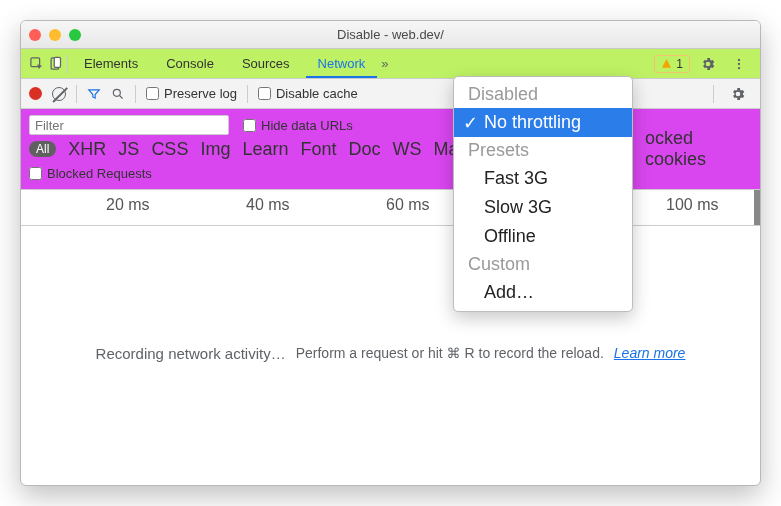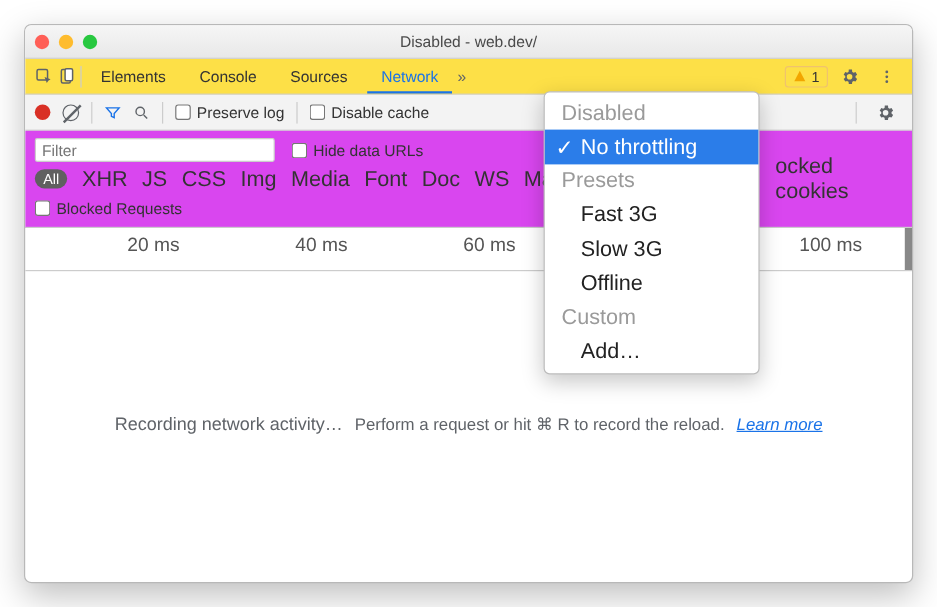--- a/index.html
+++ b/index.html
@@ -5,21 +5,21 @@
 * { box-sizing: border-box; margin: 0; padding: 0; font-family: -apple-system, "Helvetica Neue", Arial, sans-serif; }
 body { background: #fff; padding: 20px; }
 .window { width: 741px; height: 466px; border: 1px solid #b8b8b8; border-radius: 6px; overflow: hidden; box-shadow: 0 10px 28px rgba(0,0,0,0.25); position: relative; background: #fff; }
 
 .titlebar { height: 28px; background: linear-gradient(#f6f6f6,#e8e8e8); border-bottom: 1px solid #c9c9c9; display: flex; align-items: center; padding: 0 8px; position: relative; }
 .traffic { display: flex; gap: 8px; }
 .tl { width: 12px; height: 12px; border-radius: 50%; }
 .tl.r { background:#ff5f57; } .tl.y{background:#febc2e;} .tl.g{background:#28c840;}
 .title { position:absolute; left:0; right:0; text-align:center; font-size:13px; color:#4a4a4a; pointer-events:none; }
 
-.tabbar { height: 30px; background:#fde047; border-bottom:1px solid #ccc; display:flex; align-items:center; padding:0 8px; gap:4px; font-size:13px; color:#333; }
+.tabbar { height: 30px; background:#bef264; border-bottom:1px solid #ccc; display:flex; align-items:center; padding:0 8px; gap:4px; font-size:13px; color:#333; }
 .icon { display:inline-flex; align-items:center; justify-content:center; }
 .tab { padding:0 12px; height:100%; display:flex; align-items:center; cursor:pointer; }
 .tab.active { color:#1a73e8; box-shadow: inset 0 -2px 0 #1a73e8; }
 .spacer { flex:1; }
 .warn-badge { border:1px solid #f0c36d; border-radius:3px; padding:1px 6px; display:flex; align-items:center; gap:4px; font-size:12px;}
 .warn-badge svg { width:11px; height:11px; }
 .gear, .kebab { padding:0 6px; cursor:pointer; color:#5f6368;}
 
 .toolbar { height: 30px; background:#f3f3f3; border-bottom:1px solid #ccc; display:flex; align-items:center; padding:0 8px; gap:10px; font-size:13px; color:#333;}
 .rec { width:13px; height:13px; border-radius:50%; background:#d93025; }
@@ -58,21 +58,21 @@
 <body>
 
 <div class="window">
 
   <div class="titlebar">
     <div class="traffic">
       <div class="tl r"></div>
       <div class="tl y"></div>
       <div class="tl g"></div>
     </div>
-    <div class="title">Disabled - web.dev/</div>
+    <div class="title">Disable - web.dev/</div>
   </div>
 
   <div class="tabbar">
     <span class="icon">
       <svg width="15" height="15" viewBox="0 0 24 24" fill="none" stroke="#5f6368" stroke-width="2">
           <rect x="3" y="3" width="14" height="14" rx="2"></rect>
           <path d="M13 13l8 3-3 2-2 3-3-8z" fill="#5f6368" stroke="none"></path>
         </svg>
     </span>
     <span class="icon">
@@ -163,21 +163,21 @@
         <input type="checkbox" style="">
         <span>Hide data URLs</span>
       </label>
     </div>
     <div class="fi-row2">
       <span class="pill">All</span>
       <span class="ftype">XHR</span>
       <span class="ftype">JS</span>
       <span class="ftype">CSS</span>
       <span class="ftype">Img</span>
-      <span class="ftype">Media</span>
+      <span class="ftype">Learn</span>
       <span class="ftype">Font</span>
       <span class="ftype">Doc</span>
       <span class="ftype">WS</span>
       <span class="ftype" style="width:60px;overflow:hidden">Manifest</span>
       <span style="width:140px"></span>
       <span class="ftype">ocked cookies</span>
     </div>
     <div class="fi-row3">
       <label class="chk">
         <input type="checkbox" style="">

